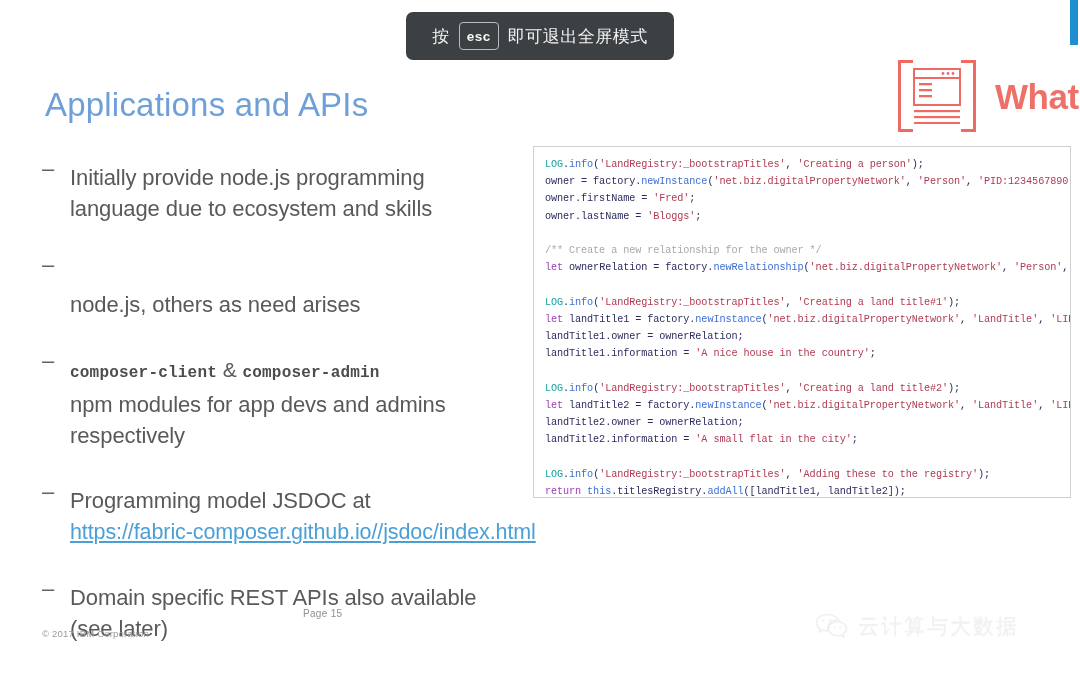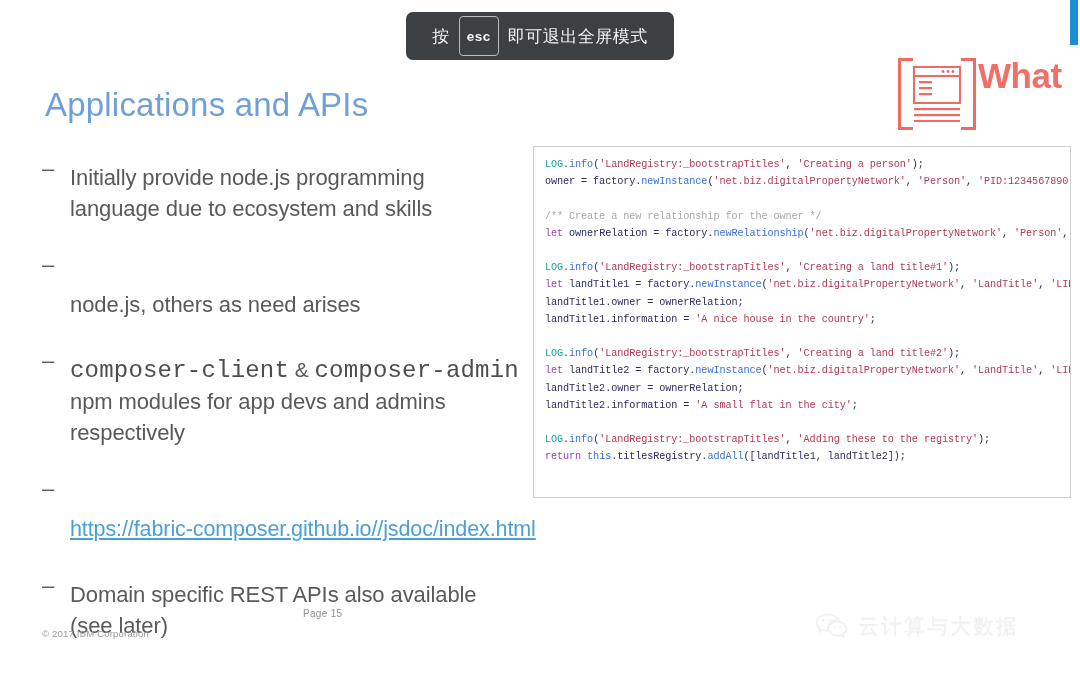--- a/index.html
+++ b/index.html
@@ -34,21 +34,21 @@
     gap: 9px;
     color: #f1f3f4;
     font-size: 17px;
     letter-spacing: 0.5px;
   }
   #esc-toast .esc-key {
     display: inline-flex;
     align-items: center;
     justify-content: center;
     min-width: 36px;
-    height: 40px;
+    height: 28px;
     padding: 8px 7px;
     border: 1.4px solid #b9bdc2;
     border-radius: 4px;
     font-size: 13.5px;
     font-weight: bold;
     color: #f5f6f7;
     font-family: "Liberation Sans", sans-serif;
   }
 
   
@@ -62,22 +62,22 @@
   }
 
   
   #what-logo {
     position: absolute;
     left: 898px;
     top: 58px;
     width: 175px;
     height: 76px;
     display: flex;
-    align-items: flex-start;
-    gap: 2px;
+    align-items: center;
+    gap: 19px;
   }
   #what-logo .mark {
     position: relative;
     width: 78px;
     height: 72px;
     flex: none;
   }
   #what-logo .mark .brk {
     position: absolute;
     width: 15px;
@@ -129,22 +129,22 @@
   }
   .bullet .btext {
     font-size: 22px;
     line-height: 31px;
     color: #595959;
     letter-spacing: -0.1px;
     margin-top: 8px;
   }
   .bullet .btext .mono {
     font-family: "Liberation Mono", "DejaVu Sans Mono", monospace;
-    font-weight: normal;
-    font-size: 24px;
+    font-weight: bold;
+    font-size: 16px;
     letter-spacing: 0.2px;
     color: #4d4d4d;
   }
   .bullet .btext .amp {
     font-size: 21px;
     color: #595959;
   }
   .bullet .btext a.link {
     color: #4b9fd5;
     text-decoration: underline;
@@ -276,41 +276,43 @@
       <span class="btext">
         <span class="mono">composer-client</span><span class="amp">&nbsp;</span><span class="amp">&amp;</span><span class="amp">&nbsp;</span><span class="mono">composer-admin</span><br>
         <span>npm modules for app devs and admins</span><br>
         <span>respectively</span>
       </span>
     </div>
 
     <div class="bullet">
       <span class="dash">–</span>
       <span class="btext">
-        <br>
+        <span>Programming model JSDOC at</span><br>
         <a class="link" href="#">https://fabric-composer.github.io//jsdoc/index.html</a>
       </span>
     </div>
 
     <div class="bullet">
       <span class="dash">–</span>
       <span class="btext">
         <span>Domain specific REST APIs also available</span><br>
         <span>(see later)</span>
       </span>
     </div>
 
   </div>
 
   <div id="footer-copy">© 2017  IBM Corporation</div>
   <div id="footer-page">Page 15</div>
 
   <div id="code-panel">
       <div class="cl"><span class="t-log">LOG</span><span class="t-pl">.</span><span class="t-fn">info</span><span class="t-pl">(</span><span class="t-str">'LandRegistry:_bootstrapTitles'</span><span class="t-pl">, </span><span class="t-str">'Creating a person'</span><span class="t-pl">);</span></div>
       <div class="cl"><span class="t-pl">owner = factory.</span><span class="t-fn">newInstance</span><span class="t-pl">(</span><span class="t-str">'net.biz.digitalPropertyNetwork'</span><span class="t-pl">, </span><span class="t-str">'Person'</span><span class="t-pl">, </span><span class="t-str">'PID:1234567890'</span></div>
+      <div class="cl"><span class="t-pl">owner.firstName = </span><span class="t-str">'Fred'</span><span class="t-pl">;</span></div>
+      <div class="cl"><span class="t-pl">owner.lastName = </span><span class="t-str">'Bloggs'</span><span class="t-pl">;</span></div>
       <div class="cl blank">&nbsp;</div>
       <div class="cl"><span class="t-com">/** Create a new relationship for the owner */</span></div>
       <div class="cl"><span class="t-kw">let</span><span class="t-pl"> ownerRelation = factory.</span><span class="t-fn">newRelationship</span><span class="t-pl">(</span><span class="t-str">'net.biz.digitalPropertyNetwork'</span><span class="t-pl">, </span><span class="t-str">'Person'</span><span class="t-pl">, </span></div>
       <div class="cl blank">&nbsp;</div>
       <div class="cl"><span class="t-log">LOG</span><span class="t-pl">.</span><span class="t-fn">info</span><span class="t-pl">(</span><span class="t-str">'LandRegistry:_bootstrapTitles'</span><span class="t-pl">, </span><span class="t-str">'Creating a land title#1'</span><span class="t-pl">);</span></div>
       <div class="cl"><span class="t-kw">let</span><span class="t-pl"> landTitle1 = factory.</span><span class="t-fn">newInstance</span><span class="t-pl">(</span><span class="t-str">'net.biz.digitalPropertyNetwork'</span><span class="t-pl">, </span><span class="t-str">'LandTitle'</span><span class="t-pl">, </span><span class="t-str">'LID:1148'</span></div>
       <div class="cl"><span class="t-pl">landTitle1.owner = ownerRelation;</span></div>
       <div class="cl"><span class="t-pl">landTitle1.information = </span><span class="t-str">'A nice house in the country'</span><span class="t-pl">;</span></div>
       <div class="cl blank">&nbsp;</div>
       <div class="cl"><span class="t-log">LOG</span><span class="t-pl">.</span><span class="t-fn">info</span><span class="t-pl">(</span><span class="t-str">'LandRegistry:_bootstrapTitles'</span><span class="t-pl">, </span><span class="t-str">'Creating a land title#2'</span><span class="t-pl">);</span></div>

